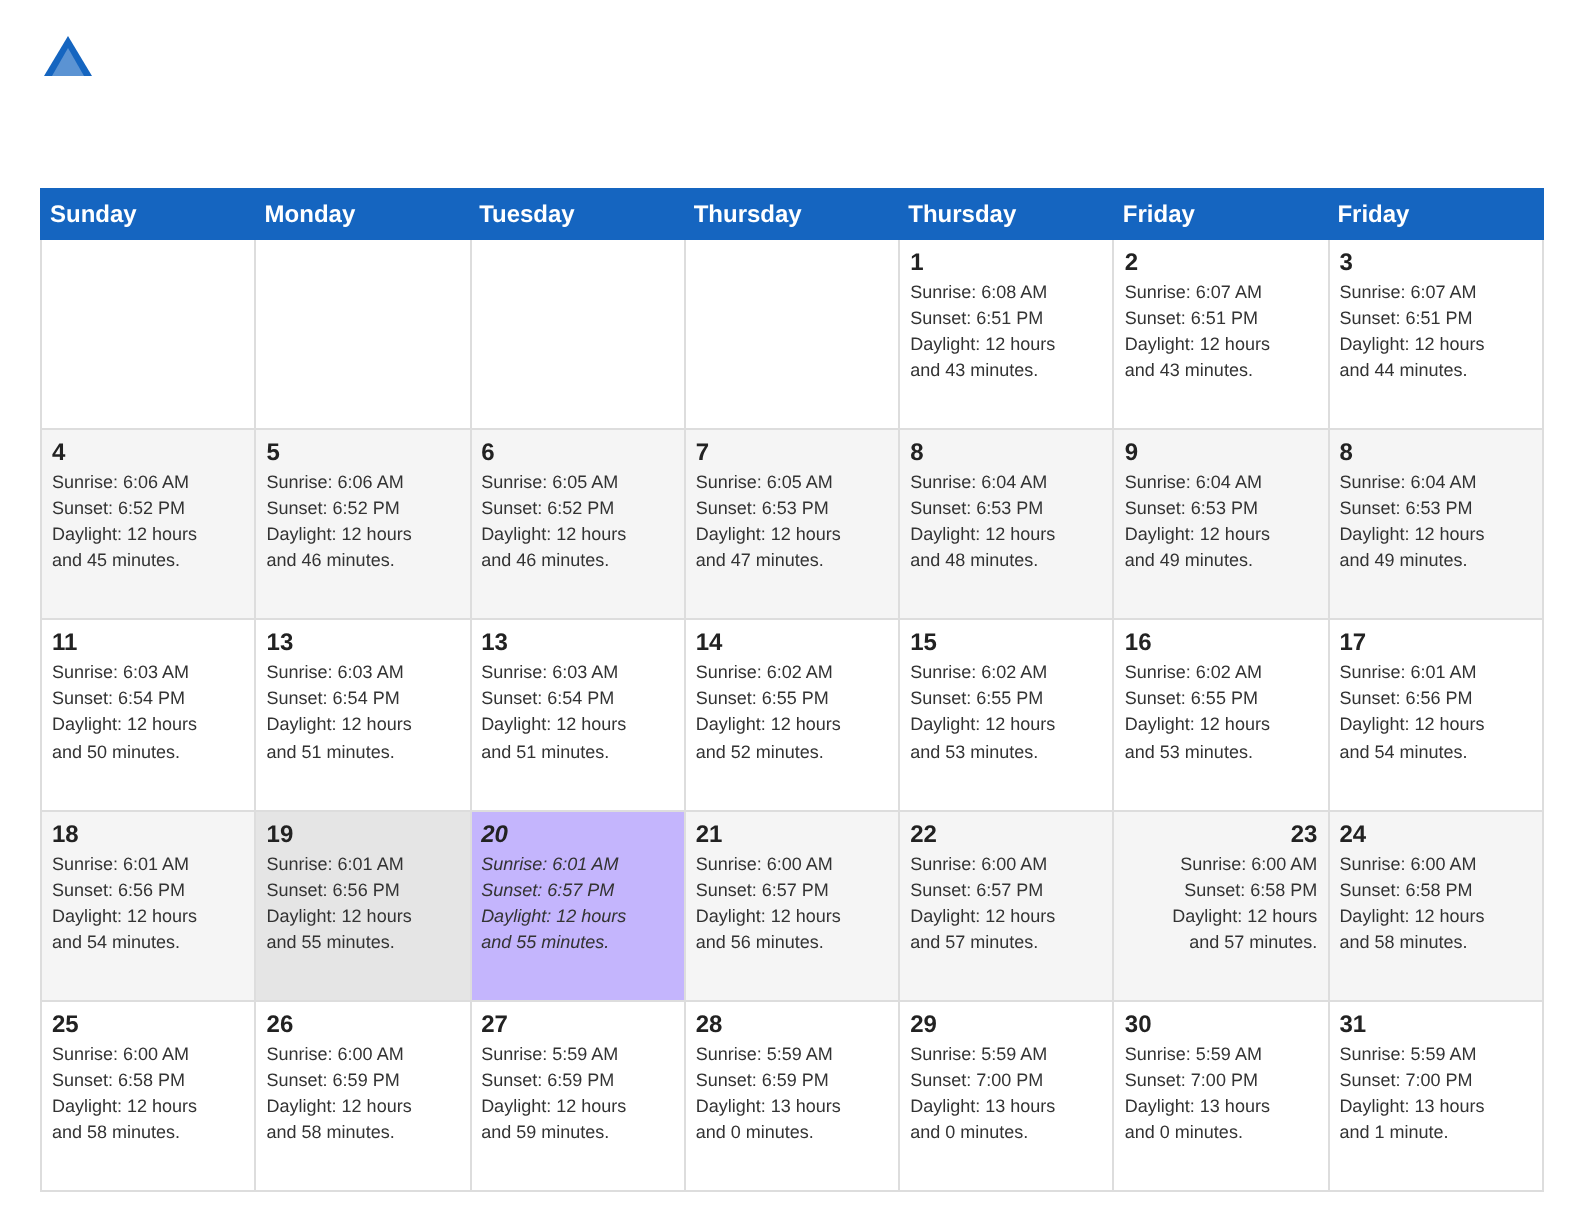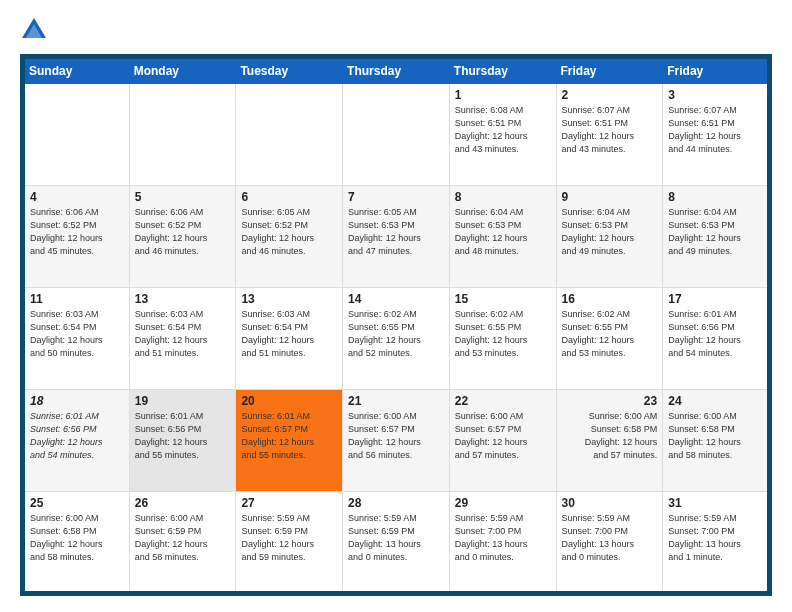--- a/index.html
+++ b/index.html
@@ -54,24 +54,25 @@
       font-size: 28px;
       font-weight: bold;
       color: #1a1a2e;
     }
     .location {
       font-size: 14px;
       color: #333;
     }
     .calendar {
       flex: 1;
-      border: 5px solid #0c4a6e;
+      border: 1px solid #0c4a6e;
       border-collapse: collapse;
       width: 100%;
       table-layout: fixed;
+      margin-top: 40px;
     }
     .calendar th {
       background: #1565c0;
       color: #fff;
       font-size: 12px;
       font-weight: bold;
       padding: 5px 4px;
       text-align: left;
       border: 1px solid #1565c0;
     }
@@ -260,35 +261,35 @@
           </td>
           <td>
             <span class="day-num">17</span>
             <div class="day-info" style="white-space: pre-line;">Sunrise: 6:01 AM
 Sunset: 6:56 PM
 Daylight: 12 hours
 and 54 minutes.</div>
           </td>
         </tr>
         <tr>
-          <td style="background: rgb(245, 245, 245); font-style: italic;">
+          <td style="background: rgb(245, 245, 245);">
             <span class="day-num">18</span>
             <div class="day-info" style="white-space: pre-line;">Sunrise: 6:01 AM
 Sunset: 6:56 PM
 Daylight: 12 hours
 and 54 minutes.</div>
           </td>
           <td style="background: #e5e5e5;">
             <span class="day-num">19</span>
             <div class="day-info" style="white-space: pre-line;">Sunrise: 6:01 AM
 Sunset: 6:56 PM
 Daylight: 12 hours
 and 55 minutes.</div>
           </td>
-          <td style="background: #f97316;">
+          <td style="background: #c4b5fd; font-style: italic;">
             <span class="day-num">20</span>
             <div class="day-info" style="white-space: pre-line;">Sunrise: 6:01 AM
 Sunset: 6:57 PM
 Daylight: 12 hours
 and 55 minutes.</div>
           </td>
           <td style="background: rgb(245, 245, 245);">
             <span class="day-num">21</span>
             <div class="day-info" style="white-space: pre-line;">Sunrise: 6:00 AM
 Sunset: 6:57 PM

